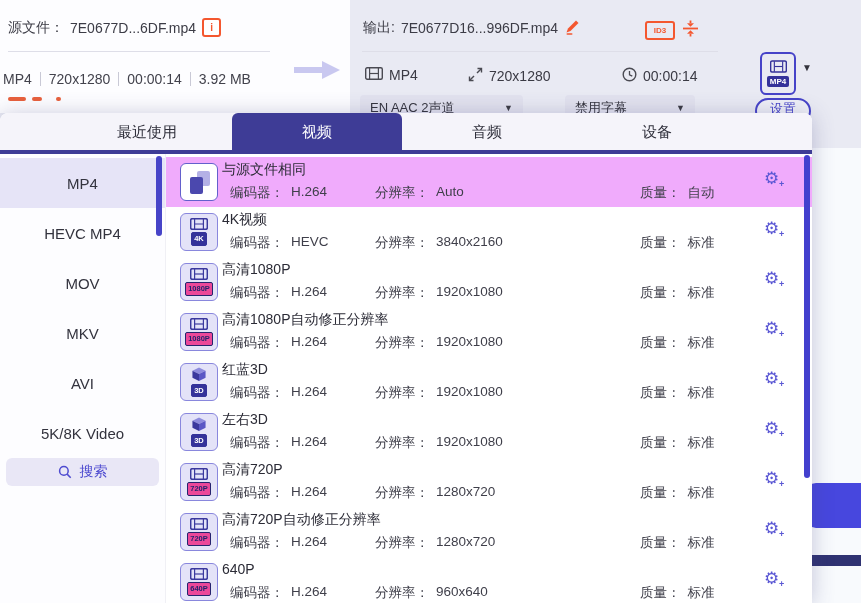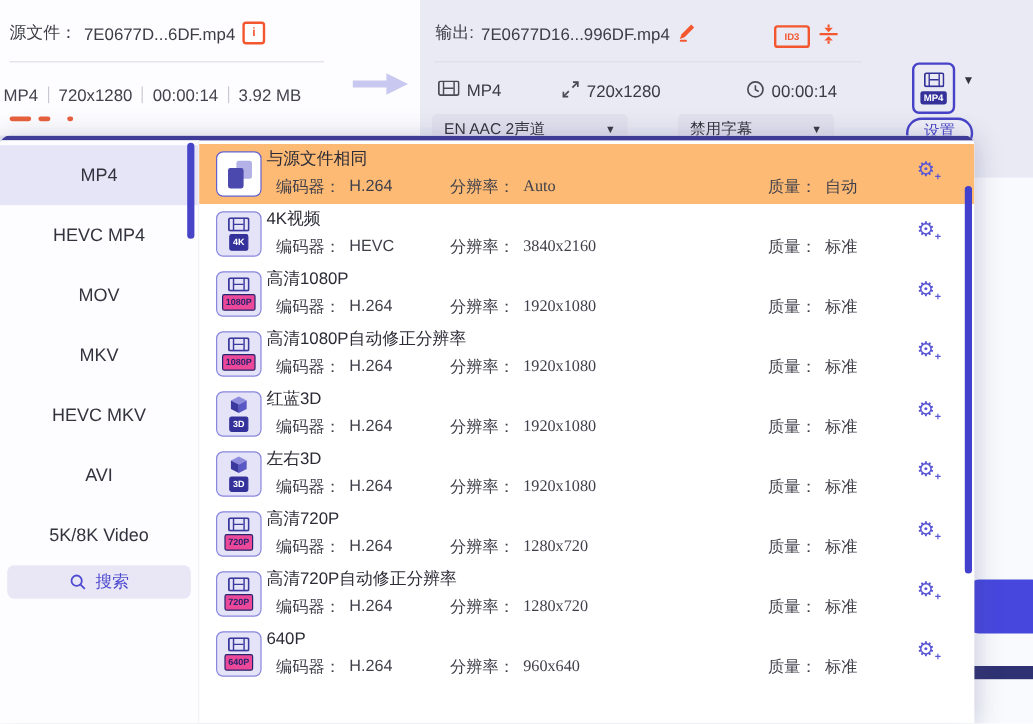--- a/index.html
+++ b/index.html
@@ -48,33 +48,33 @@
   .tab-underline{height:4px;background:#3E3C96;}
   .popup-body{flex:1;display:flex;position:relative;min-height:0;}
   .sidebar{width:166px;padding-top:4px;background:#FDFDFF;border-right:1px solid #F0F0F5;position:relative;box-sizing:border-box;}
   .side-item{height:50px;display:flex;align-items:center;justify-content:center;font-size:15px;color:#33333E;}
   .side-item.selected{background:#E6E4F7;}
   .search-btn{margin:0 6px;height:28px;background:#E9E7F6;border-radius:6px;display:flex;align-items:center;
               justify-content:center;gap:8px;color:#4E4BD0;font-size:14px;}
   .side-scroll{position:absolute;right:3px;top:2px;width:6px;height:80px;background:#4744C8;border-radius:3px;}
   .list{flex:1;padding-top:3px;position:relative;min-width:0;}
   .row{height:50px;position:relative;}
-  .row.selected{background:#fdba74;}
+  .row.selected{background:#f0abfc;}
   .row-icon{position:absolute;left:14px;top:6px;width:38px;height:38px;border-radius:6px;box-sizing:border-box;}
   .icon-film,.icon-cube{background:#E4E3F8;border:1px solid #8987DD;display:flex;flex-direction:column;
                         align-items:center;justify-content:center;gap:2px;}
   .icon-same{background:#fff;border:1px solid #6360CC;}
   .sq-back{position:absolute;left:16px;top:7px;width:13px;height:15px;background:#B4B1E6;border-radius:2px;}
   .sq-front{position:absolute;left:9px;top:13px;width:13px;height:17px;background:#4B48AE;border-radius:2px;}
   .badge{font-size:7.5px;font-weight:bold;border-radius:2px;line-height:1;padding:2px 2.5px;}
   .badge.dark{background:#34329A;color:#fff;border:1px solid #34329A;}
   .badge.light{background:#ec4899;color:#26246E;border:1px solid #26246E;}
   .row-title{position:absolute;left:56px;top:4px;font-size:14px;color:#2B2B36;white-space:nowrap;}
   .fld{position:absolute;top:27px;font-size:13.5px;color:#3F3F4A;display:flex;gap:7px;white-space:nowrap;}
-  .fld.enc{left:64px;} .fld.res{left:209px;font-family:Liberation Serif, serif;} .fld.qual{left:474px;}
+  .fld.enc{left:64px;} .fld.res{left:209px;} .fld.qual{left:474px;}
   .gear{position:absolute;left:598px;top:13px;font-size:17px;line-height:1;color:#5A57D4;}
   .gear::after{content:"+";position:absolute;right:-5px;bottom:-2px;font-size:9px;font-weight:bold;}
   .list-scroll{position:absolute;right:2px;top:42px;width:6px;height:323px;background:#4340CE;border-radius:3px;z-index:5;}
 </style>
 </head>
 <body>
 
 <div class="topbar">
   <div class="source-card"></div>
 
@@ -179,38 +179,41 @@
 
   <div class="settings-pill">
     <span>设置</span>
   </div>
 </div>
 
 <div class="convert-btn"></div>
 <div class="bottom-bar"></div>
 
 <div class="popup">
+  <div class="tabbar" id="tabbar">
+      <div class="tab"><span>最近使用</span></div>
+      <div class="tab active"><span>视频</span></div>
+      <div class="tab"><span>音频</span></div>
+      <div class="tab"><span>设备</span></div>
+    </div>
   <div class="tab-underline"></div>
   <div class="popup-body">
     <div class="sidebar">
       <div id="side-items">
           <div class="side-item selected">
             <span>MP4</span>
           </div>
           <div class="side-item">
             <span>HEVC MP4</span>
           </div>
           <div class="side-item">
             <span>MOV</span>
           </div>
           <div class="side-item">
             <span>MKV</span>
-          </div>
-          <div class="side-item">
-            <span>HEVC MKV</span>
           </div>
           <div class="side-item">
             <span>AVI</span>
           </div>
           <div class="side-item">
             <span>5K/8K Video</span>
           </div>
         </div>
       <div class="search-btn">
         <svg width="14" height="14" viewBox="0 0 15 15">

